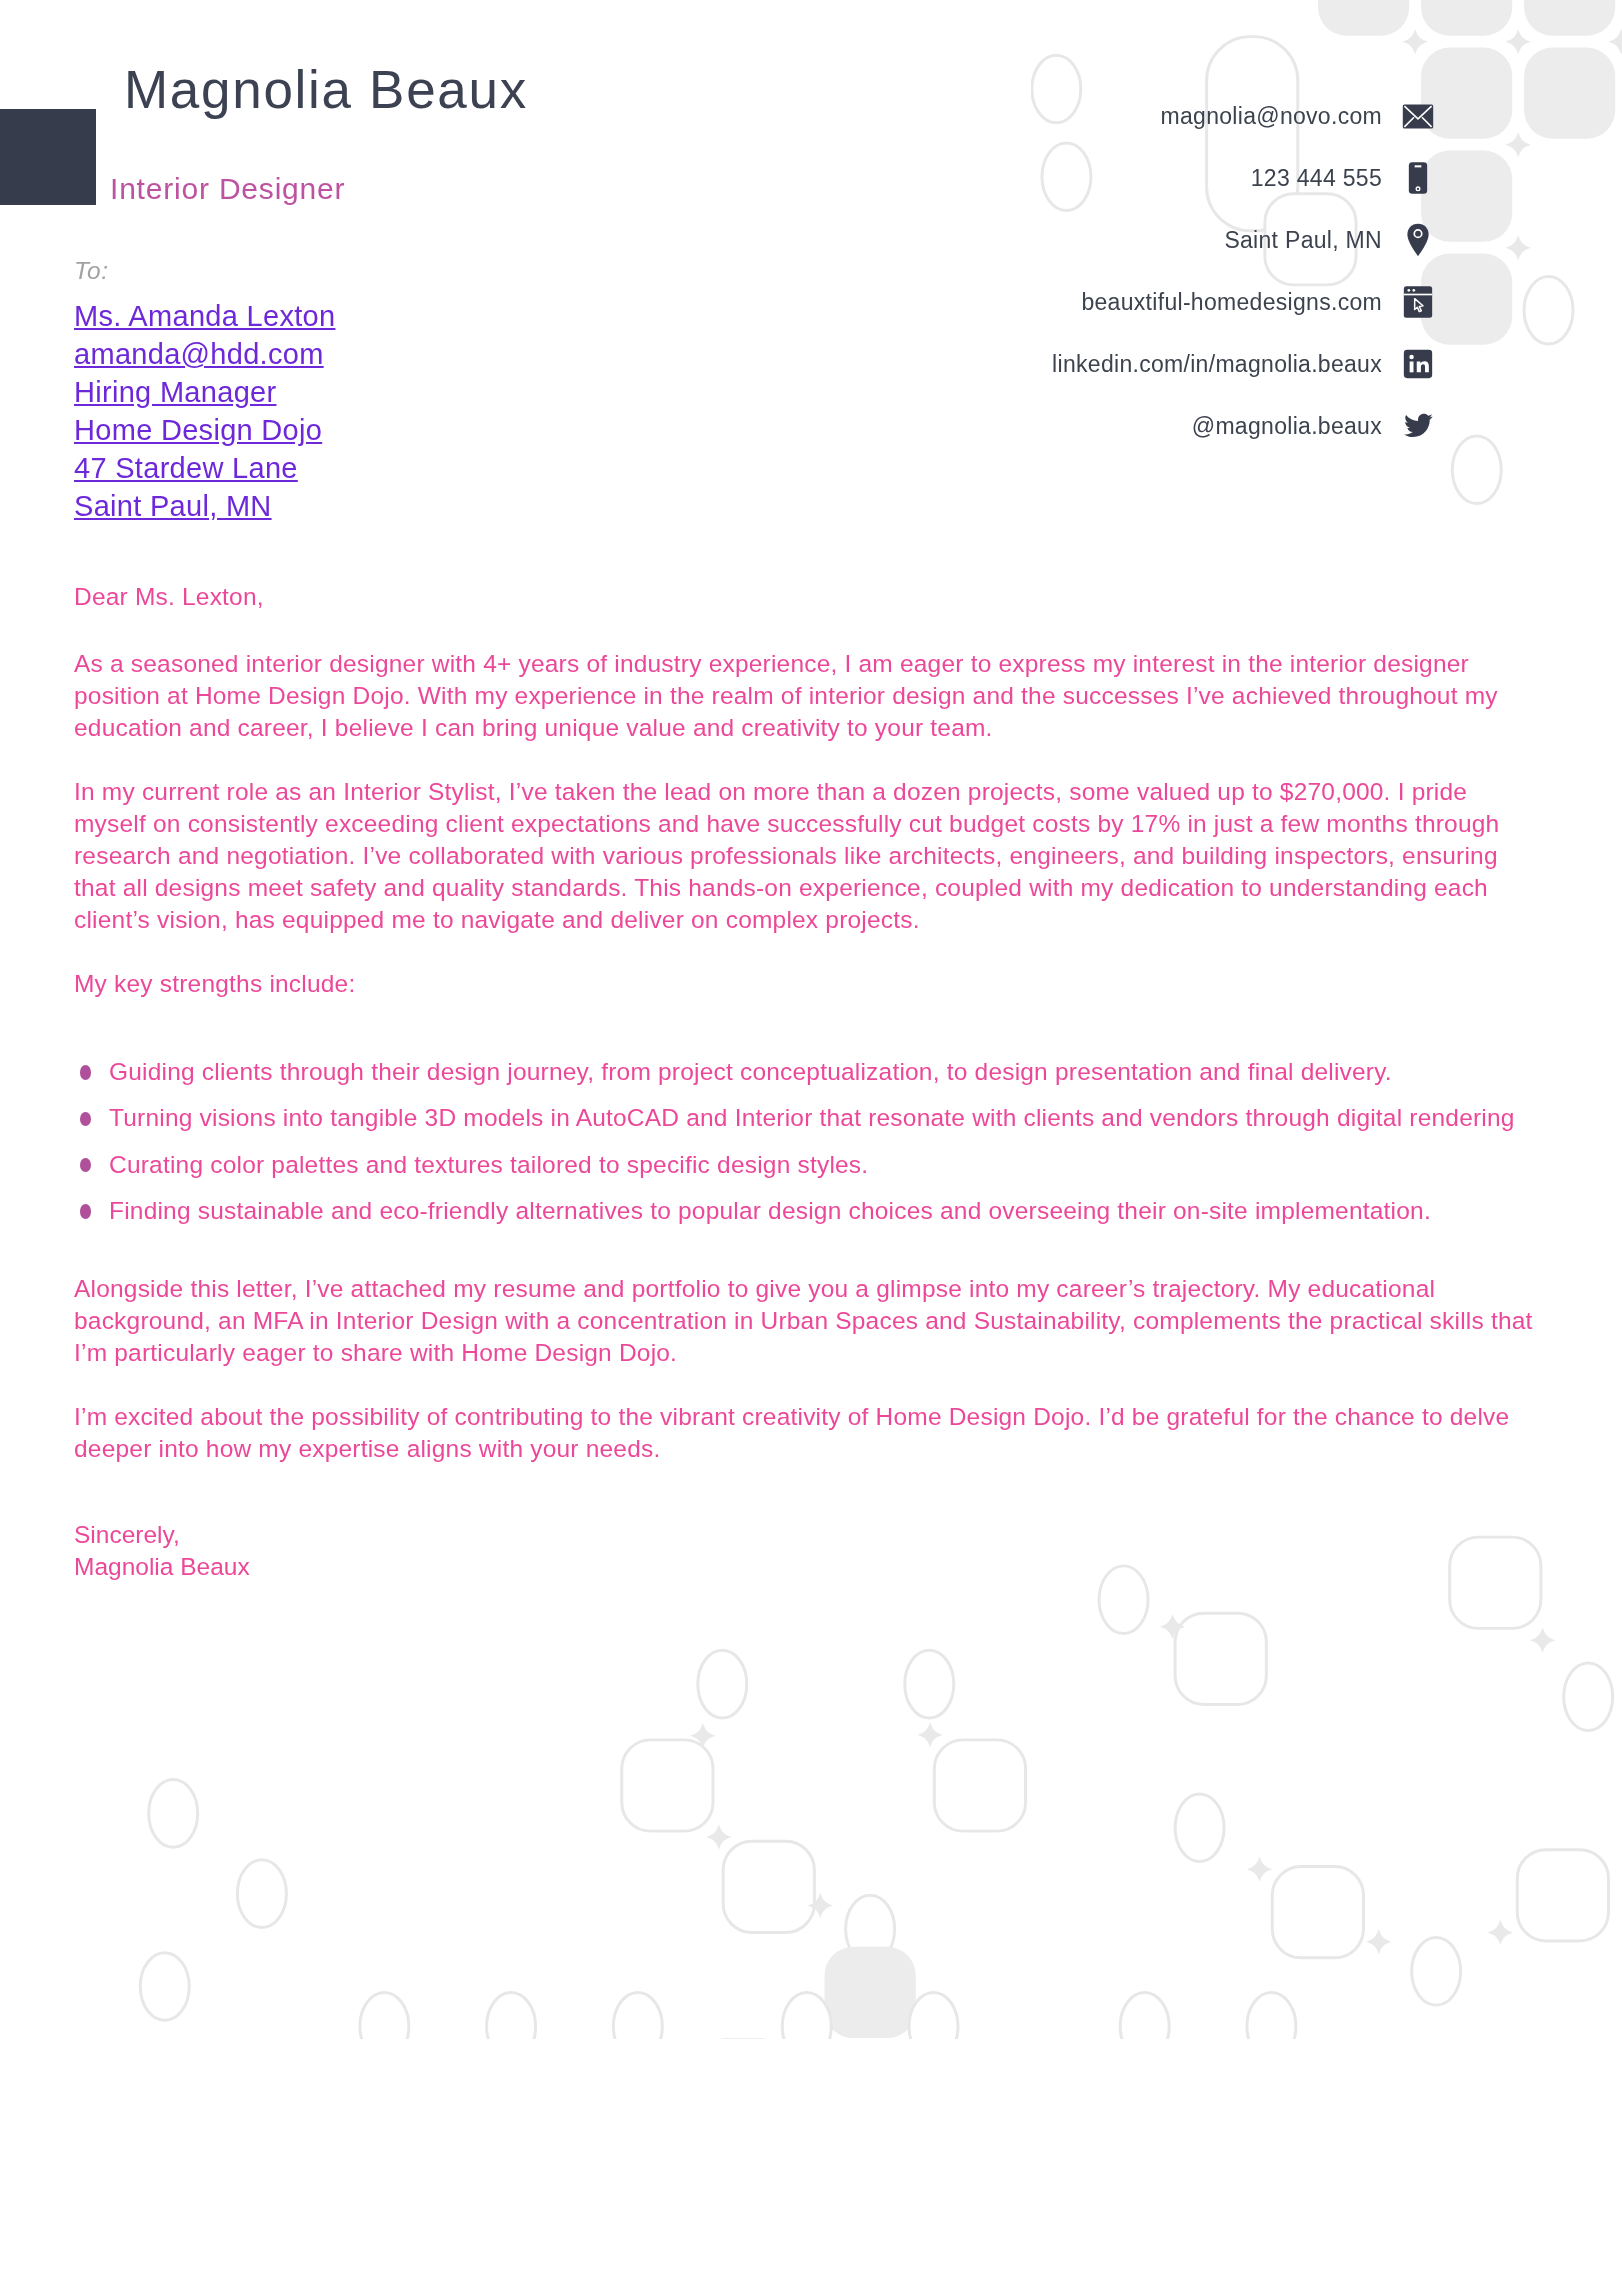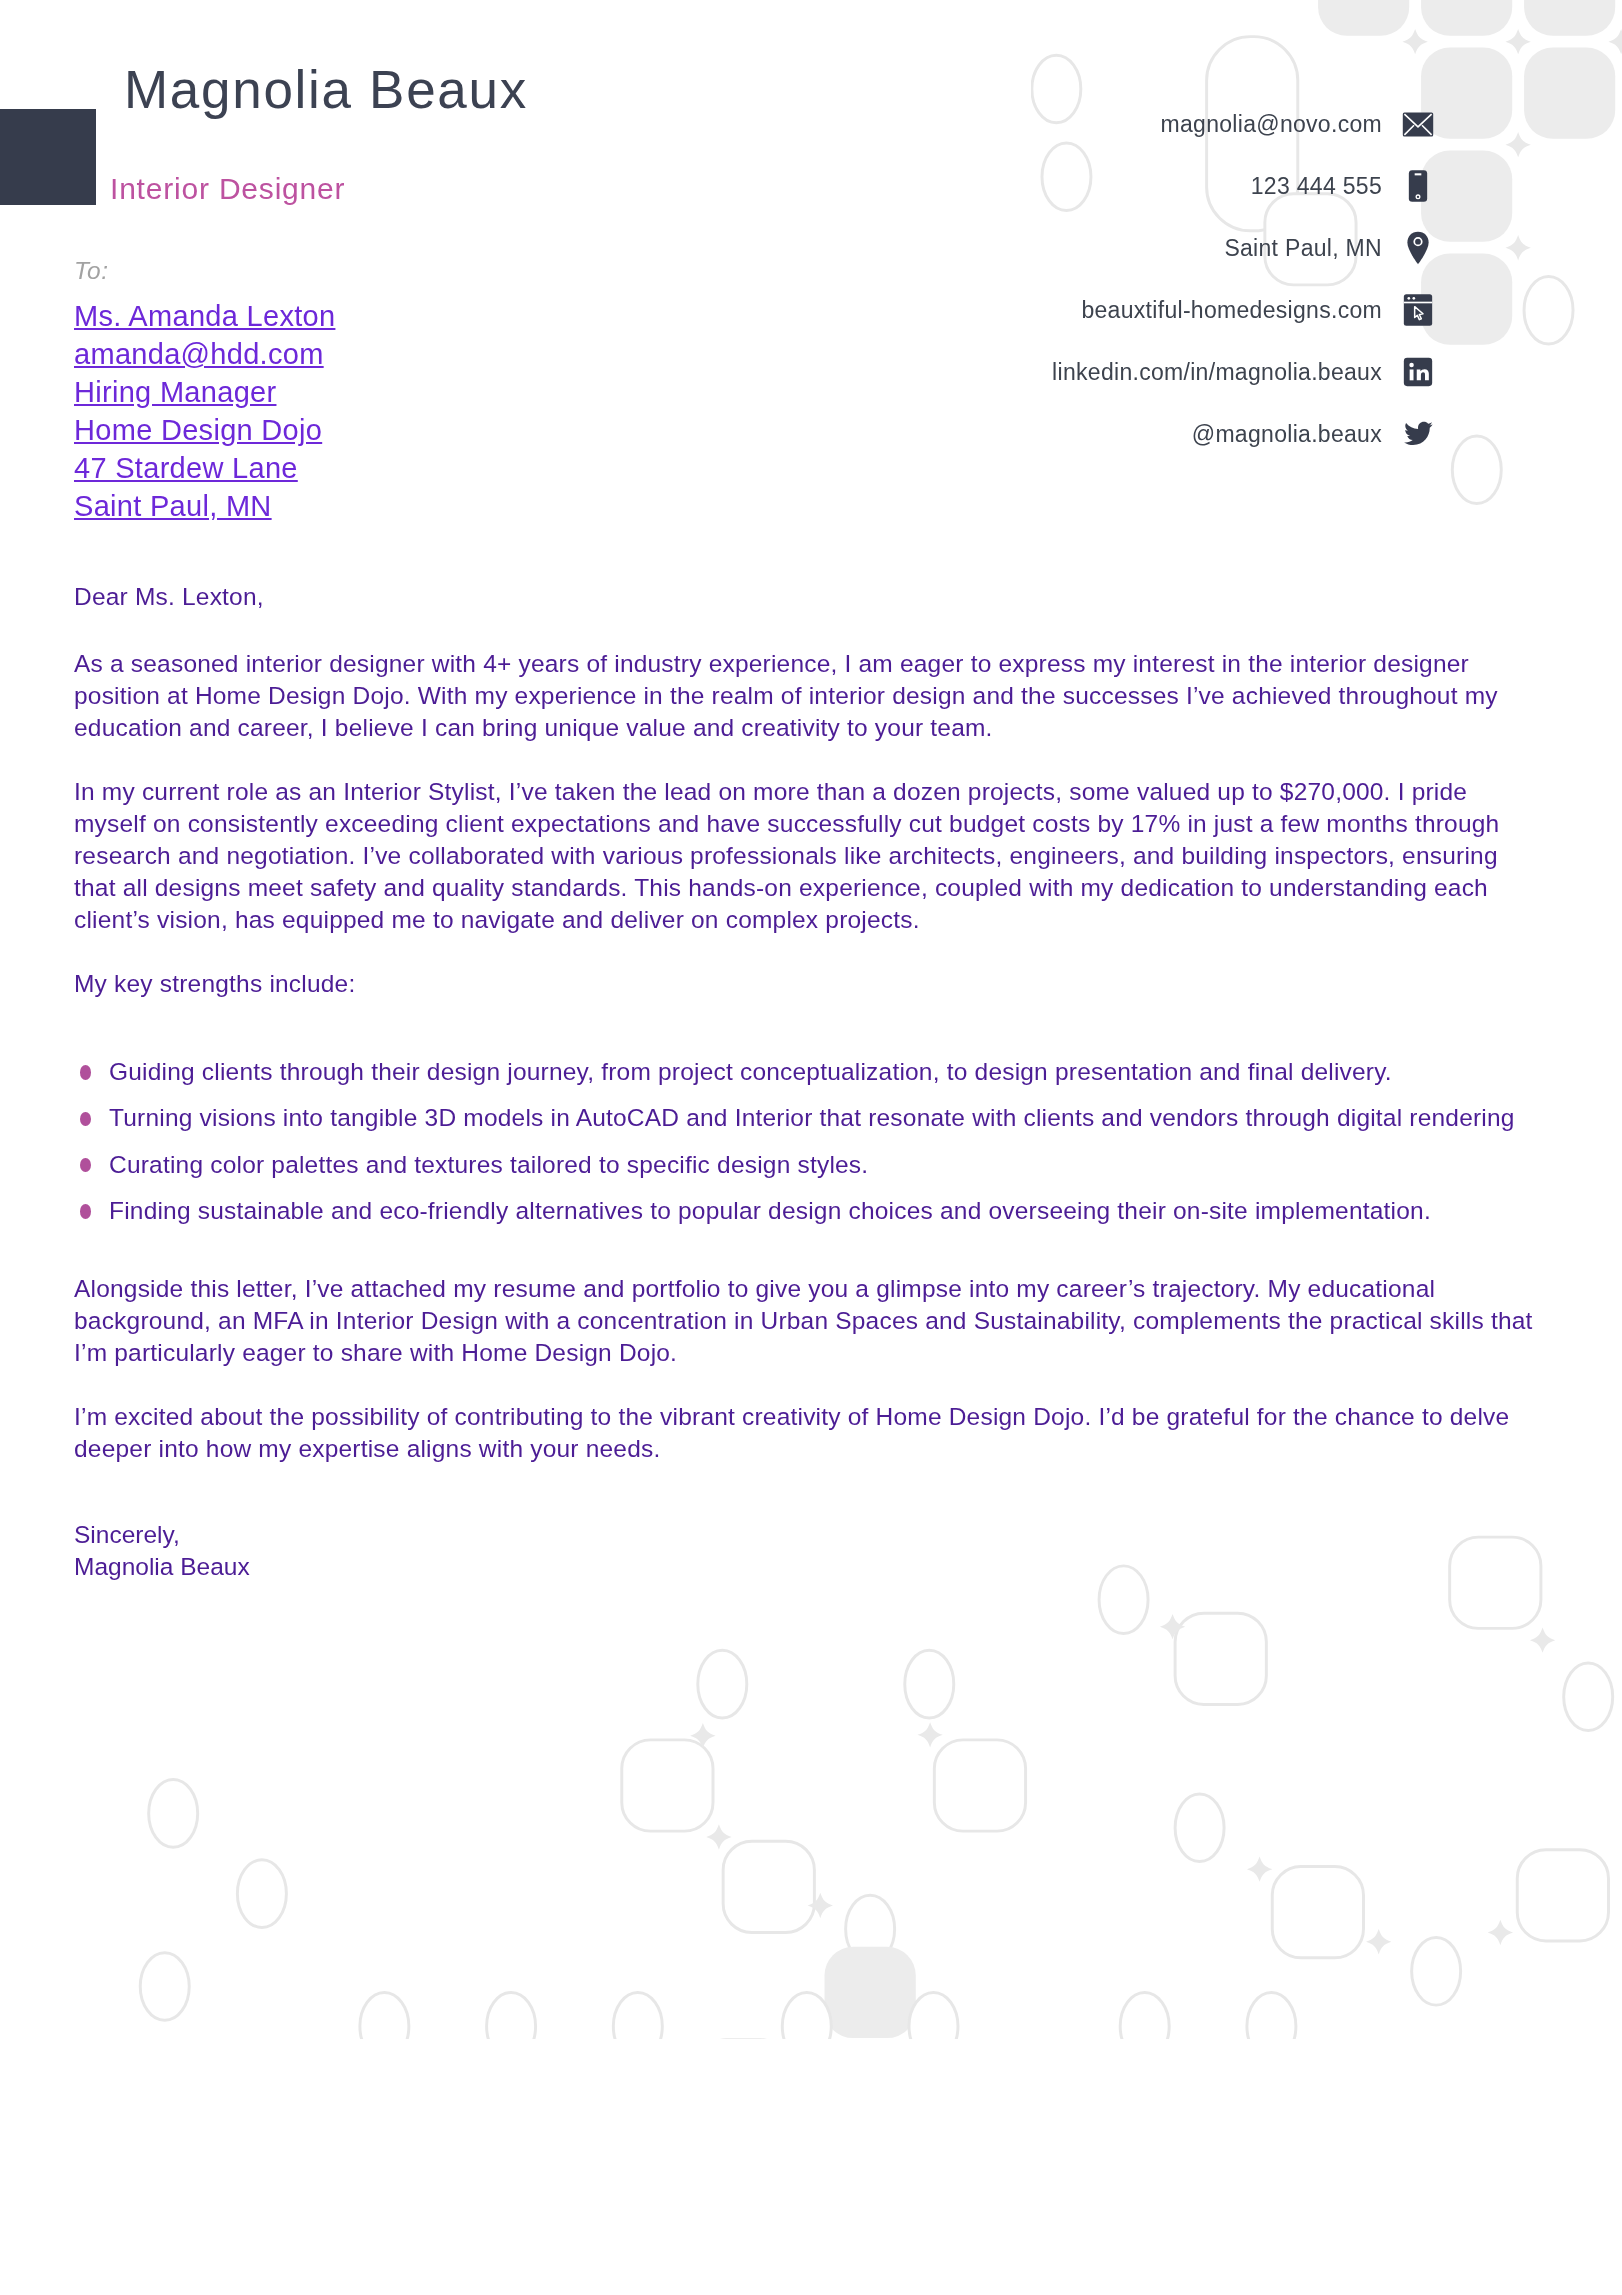--- a/index.html
+++ b/index.html
@@ -22,32 +22,32 @@
   .name {
     position:absolute; left:124px; top:59px;
     font-size:53px; color:#3c4252; letter-spacing:1.7px; white-space:nowrap;
   }
   .role {
     position:absolute; left:110px; top:172px;
     font-size:30px; color:#bd52a0; letter-spacing:0.8px; white-space:nowrap;
   }
 
   
-  .contact { position:absolute; top:108px; right:188px; }
+  .contact { position:absolute; top:100px; right:188px; }
   .contact-row { display:flex; align-items:center; justify-content:flex-end; margin-bottom:30px; }
   .contact-text { font-size:23px; color:#3d434e; letter-spacing:0.3px; white-space:nowrap; }
   .contact-icon { width:32px; height:32px; margin-left:20px; flex:0 0 auto; display:flex; align-items:center; justify-content:center; }
 
   
   .recipient { position:absolute; left:74px; top:257px; }
   .to-label { font-style:italic; font-size:24.5px; color:#a2a2a2; margin-bottom:12px; letter-spacing:0.4px; }
   .recipient-line { font-size:29px; line-height:38px; color:#6d28d9; letter-spacing:0.3px;text-decoration:underline; }
 
   
-  .letter { position:absolute; left:74px; top:581px; width:1466px; color:#4c1d95; }
+  .letter { position:absolute; left:74px; top:581px; width:1466px; color:#ec4899; }
   .letter p, .salutation { font-size:24.5px; line-height:32px; letter-spacing:0.2px; }
   .salutation { margin-bottom:35px; }
   .letter p { margin-bottom:32px; }
   .strengths-intro { margin-bottom:56px !important; }
   ul.strengths { list-style:none; margin:0 0 46px 0; }
   ul.strengths li {
     position:relative; padding-left:35px; margin-bottom:14.4px;
     font-size:24.5px; line-height:32px; letter-spacing:0.2px;
   }
   ul.strengths li::before {

